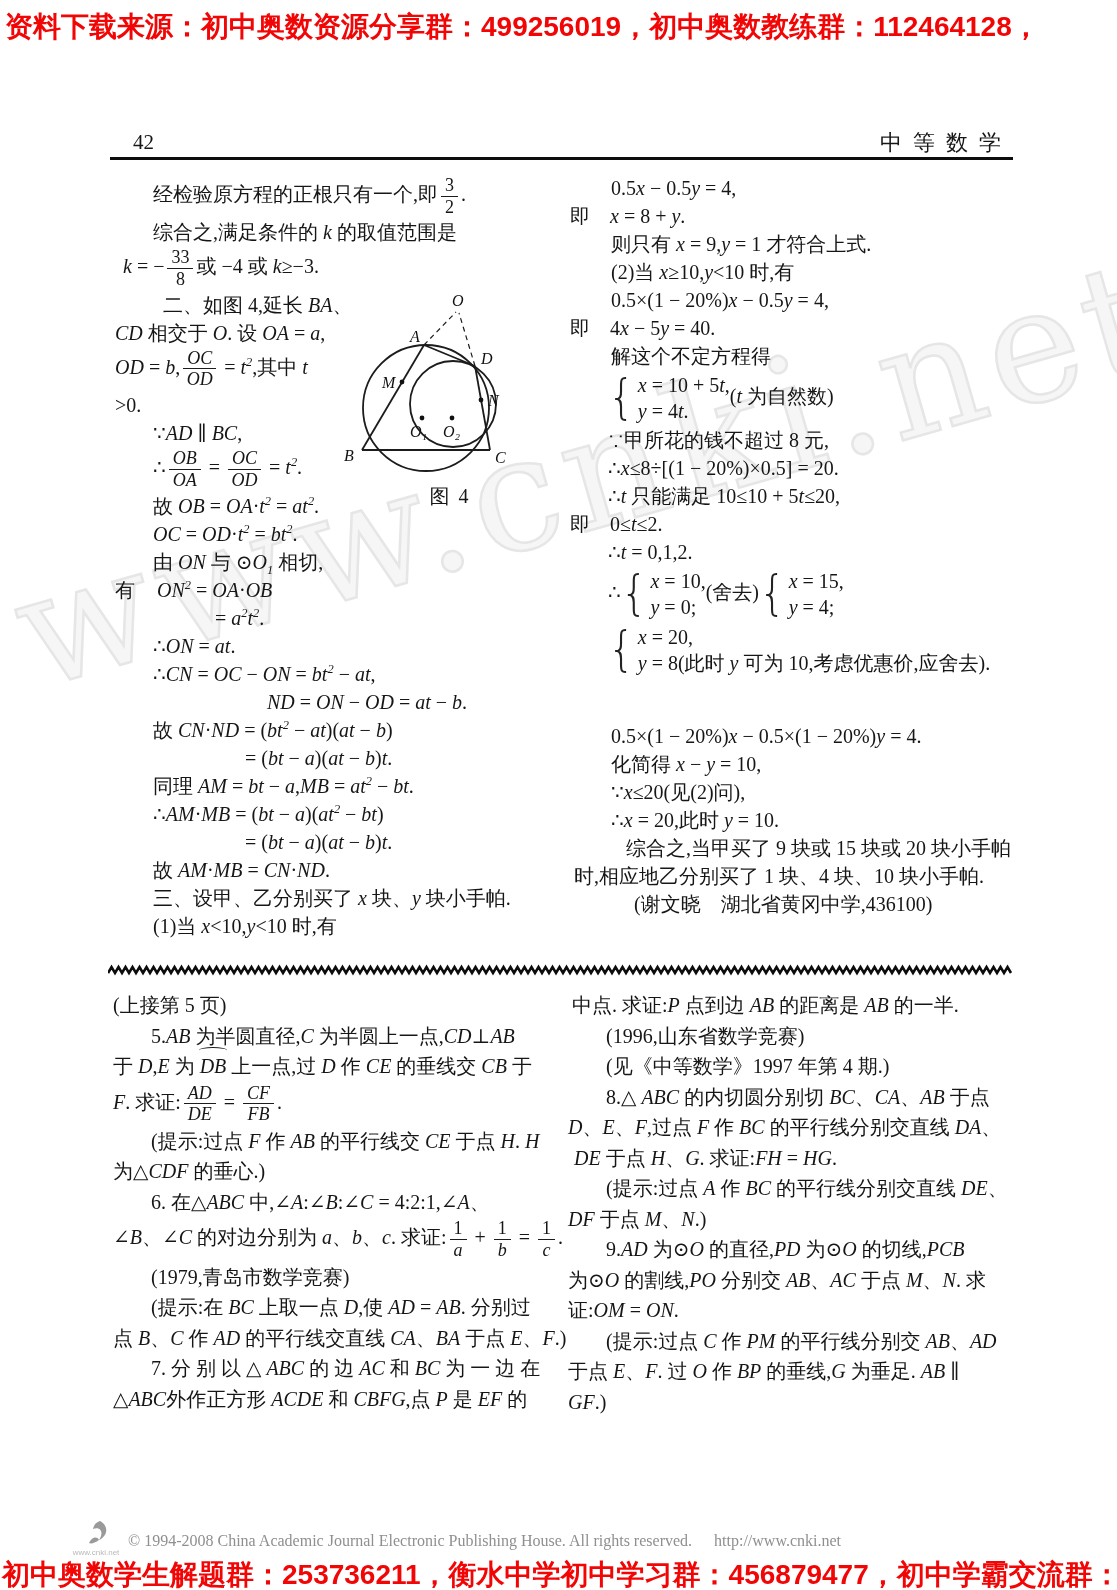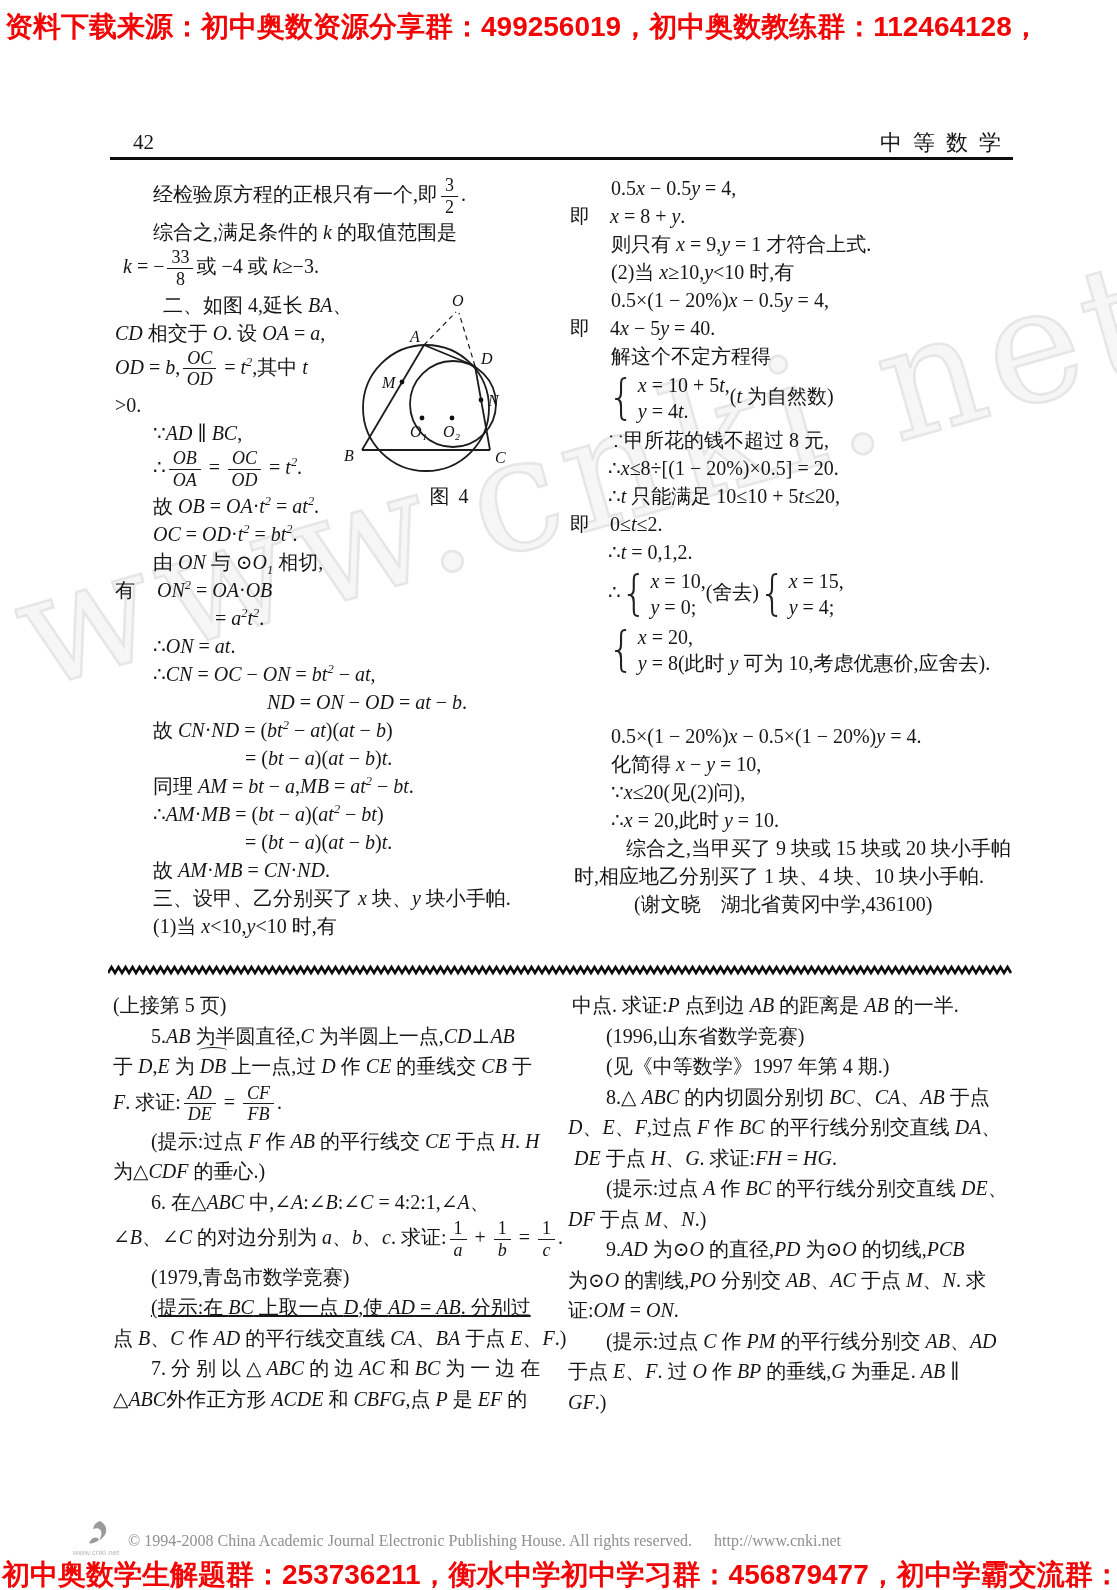--- a/index.html
+++ b/index.html
@@ -201,21 +201,21 @@
           <span class="nu"><span>1</span></span>
           <span class="de"><span class="v">a</span></span>
         </span><span> + </span><span class="fr">
           <span class="nu"><span>1</span></span>
           <span class="de"><span class="v">b</span></span>
         </span><span> = </span><span class="fr">
           <span class="nu"><span>1</span></span>
           <span class="de"><span class="v">c</span></span>
         </span><span>.</span></div>
       <div class="ln" style="padding-left: 38px;"><span>(1979,青岛市数学竞赛)</span></div>
-      <div class="ln" style="padding-left: 38px; text-decoration: underline;"><span>(提示:在 </span><span class="v">BC</span><span> 上取一点 </span><span class="v">D</span><span>,使 </span><span class="v">AD</span><span> = </span><span class="v">AB</span><span>. 分别过</span></div>
+      <div class="ln" style="padding-left: 38px;"><span>(提示:在 </span><span class="v">BC</span><span> 上取一点 </span><span class="v">D</span><span>,使 </span><span class="v">AD</span><span> = </span><span class="v">AB</span><span>. 分别过</span></div>
       <div class="ln"><span>点 </span><span class="v">B</span><span>、</span><span class="v">C</span><span> 作 </span><span class="v">AD</span><span> 的平行线交直线 </span><span class="v">CA</span><span>、</span><span class="v">BA</span><span> 于点 </span><span class="v">E</span><span>、</span><span class="v">F</span><span>.)</span></div>
       <div class="ln" style="padding-left: 38px;"><span>7. 分 别 以 △ </span><span class="v">ABC</span><span> 的 边 </span><span class="v">AC</span><span> 和 </span><span class="v">BC</span><span> 为 一 边 在</span></div>
       <div class="ln"><span>△</span><span class="v">ABC</span><span>外作正方形 </span><span class="v">ACDE</span><span> 和 </span><span class="v">CBFG</span><span>,点 </span><span class="v">P</span><span> 是 </span><span class="v">EF</span><span> 的</span></div>
     </div>
   <div id="c4" class="col">
       <div class="ln" style="padding-left: 4px;"><span>中点. 求证:</span><span class="v">P</span><span> 点到边 </span><span class="v">AB</span><span> 的距离是 </span><span class="v">AB</span><span> 的一半.</span></div>
       <div class="ln" style="padding-left: 38px; font-family: Liberation Serif, serif;"><span>(1996,山东省数学竞赛)</span></div>
       <div class="ln" style="padding-left: 38px;"><span>(见《中等数学》1997 年第 4 期.)</span></div>
       <div class="ln" style="padding-left: 38px;"><span>8.△ </span><span class="v">ABC</span><span> 的内切圆分别切 </span><span class="v">BC</span><span>、</span><span class="v">CA</span><span>、</span><span class="v">AB</span><span> 于点</span></div>
       <div class="ln"><span class="v">D</span><span>、</span><span class="v">E</span><span>、</span><span class="v">F</span><span>,过点 </span><span class="v">F</span><span> 作 </span><span class="v">BC</span><span> 的平行线分别交直线 </span><span class="v">DA</span><span>、</span></div>

